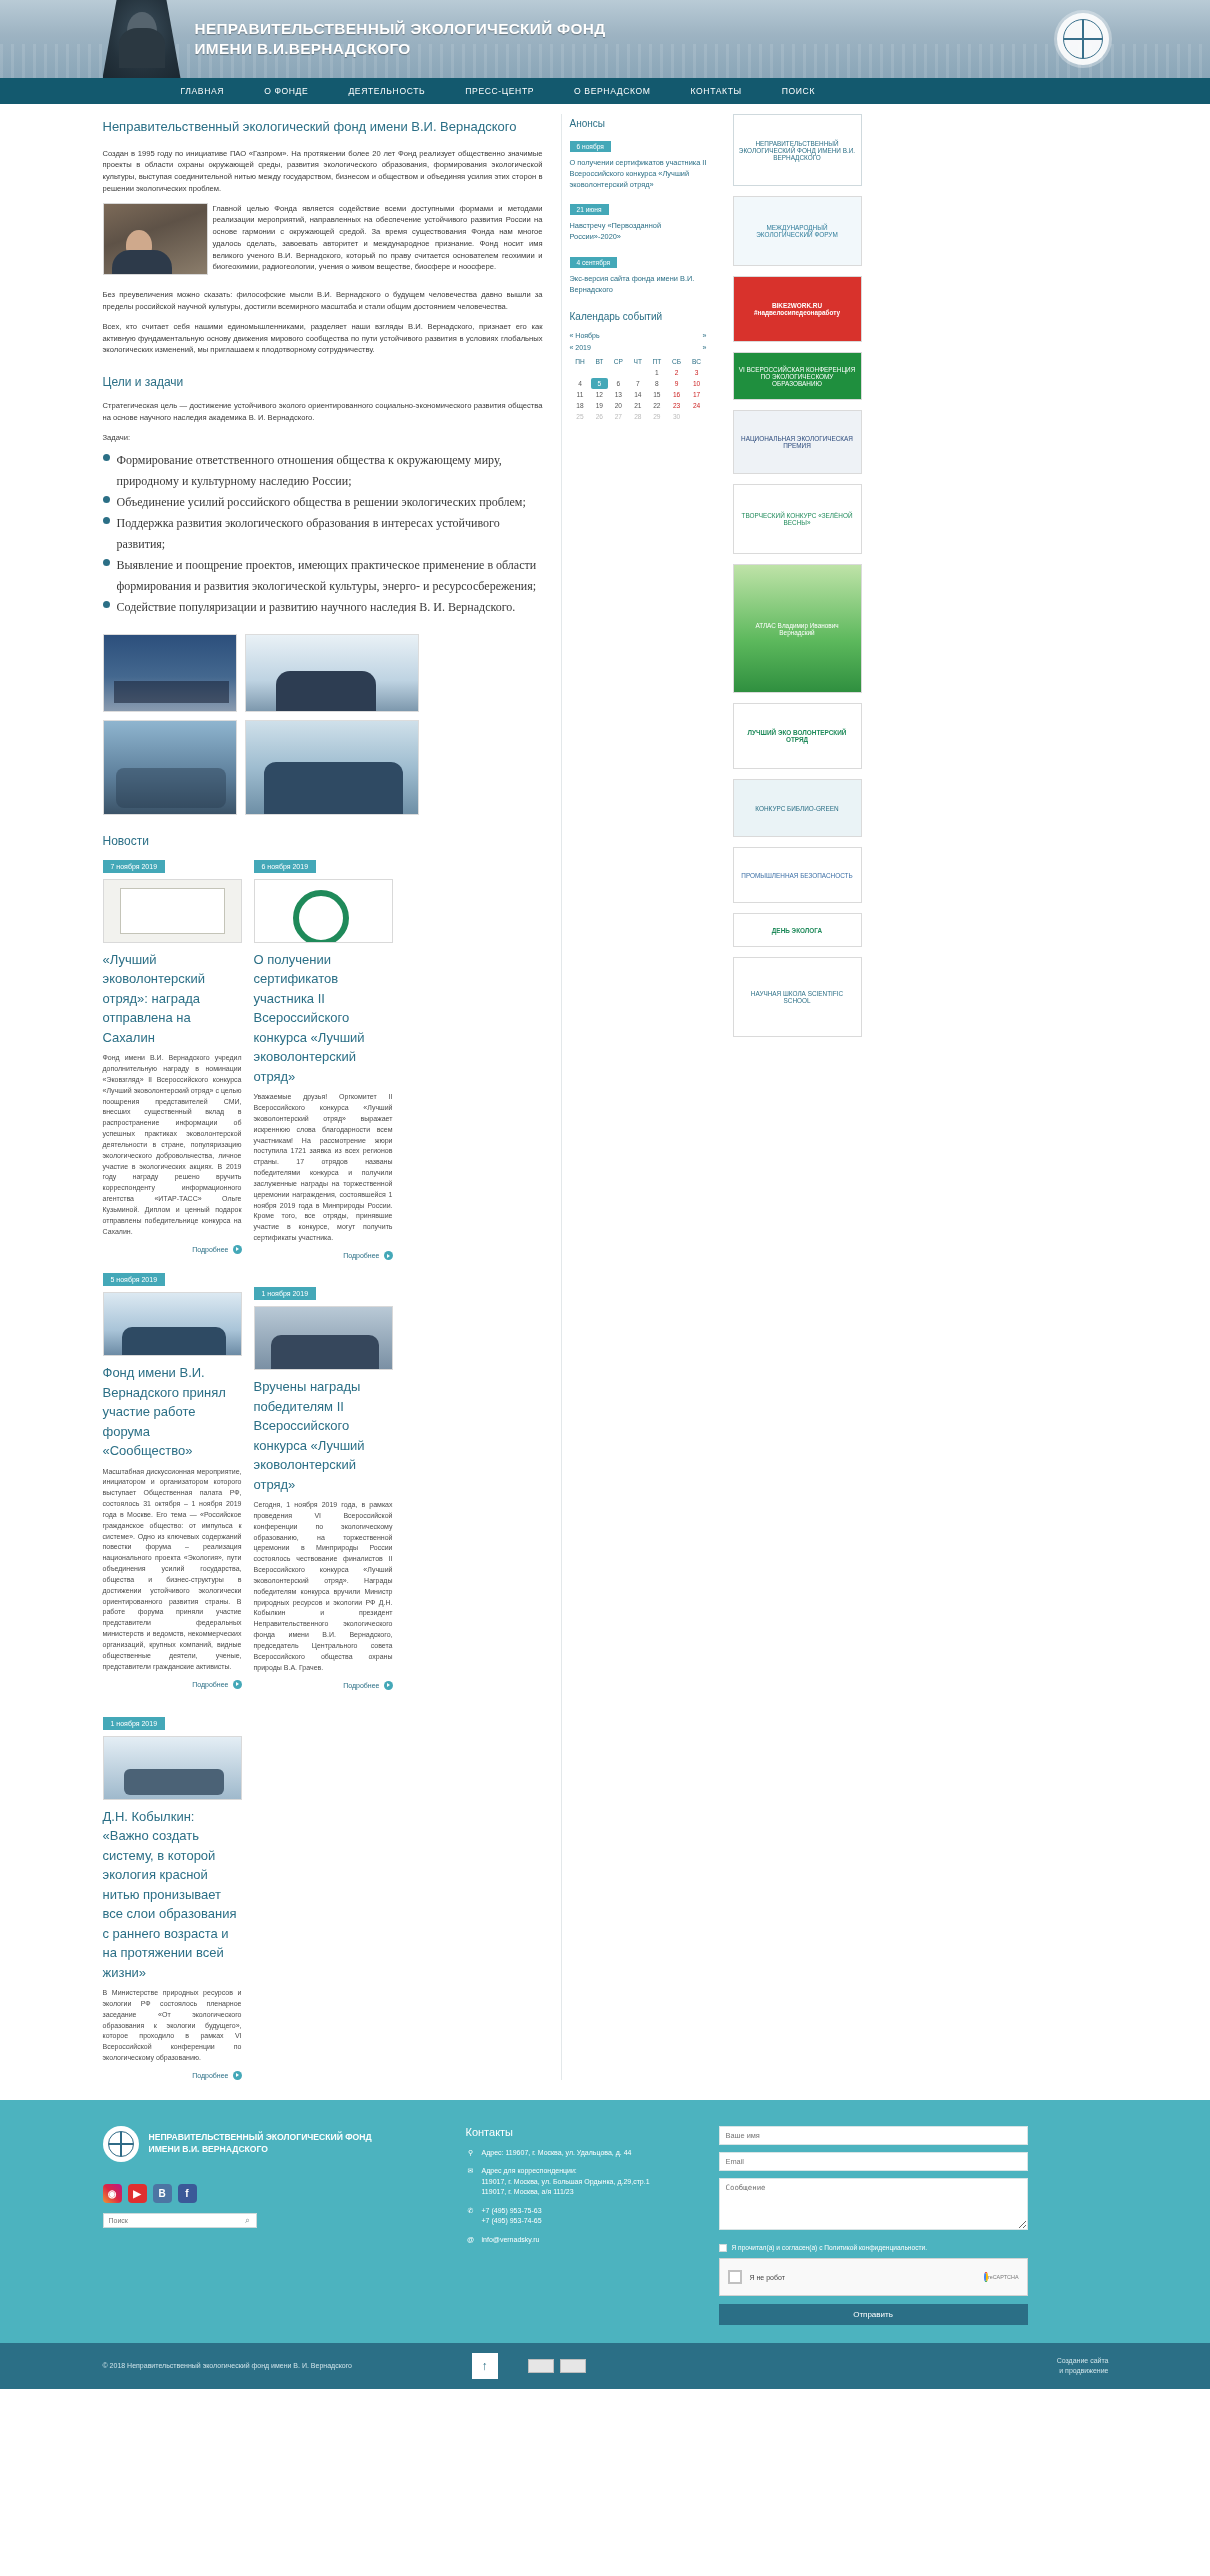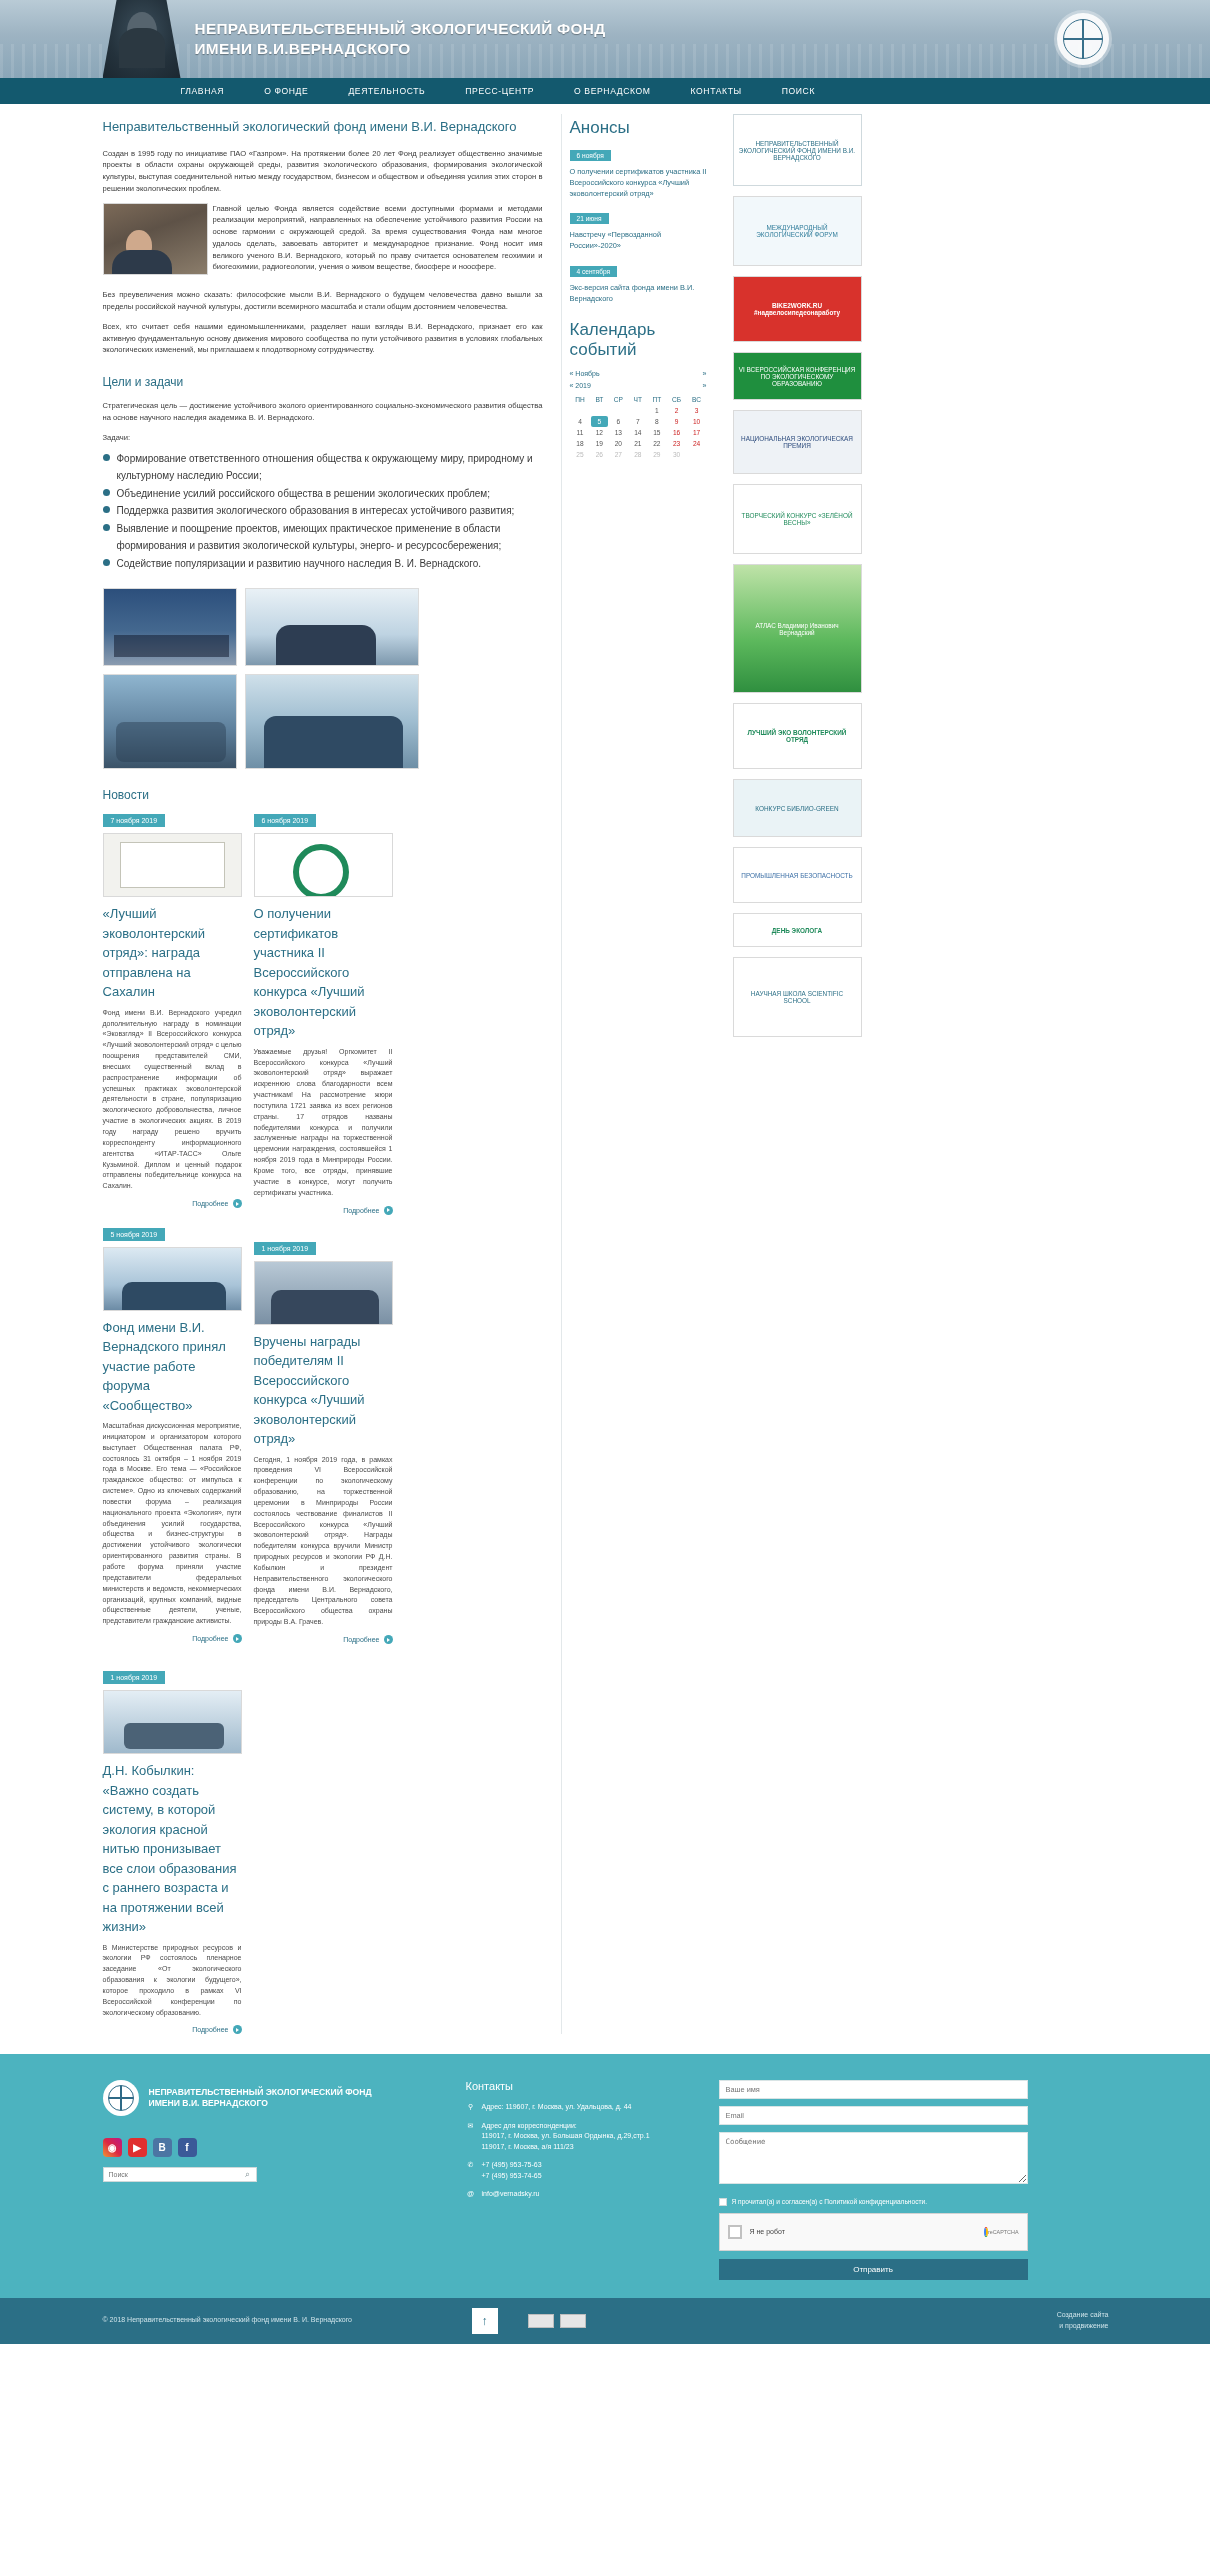--- a/index.html
+++ b/index.html
@@ -139,23 +139,24 @@
     background:#cfa98c;
   }
   .pres-photo::after{
     content:""; position:absolute; left:8px; bottom:0;
     width:60px; height:24px; background:#2d3a4a; border-radius:18px 18px 0 0;
   }
   ul.tasks{ margin:6px 0 0 0; padding:0; list-style:none; }
   ul.tasks li{
     position:relative;
     padding-left:14px;
-    font-size:10px;
+    font-size:12px;
     line-height:1.75;
     color:#3a3a3a;
+    font-family:Liberation Serif, serif;
   }
   ul.tasks li::before{
     content:"";
     position:absolute; left:0; top:4px;
     width:7px; height:7px; border-radius:50%;
     background:#2b6f86;
   }
   
   .gallery{ margin-top:16px; }
   .g-row{ display:flex; gap:8px; margin-bottom:8px; }
@@ -221,21 +222,21 @@
   .more-dot{
     width:9px; height:9px; border-radius:50%;
     background:#44a8b8; display:inline-block;
     position:relative;
   }
   .more-dot::after{
     content:""; position:absolute; left:3px; top:2.5px;
     border-left:3px solid #fff; border-top:2px solid transparent; border-bottom:2px solid transparent;
   }
   
-  .side-h{ color:#2b6f86; font-size:17px; margin:4px 0 10px 0; font-weight:normal; }
+  .side-h{ color:#2b6f86; font-size:10px; margin:4px 0 10px 0; font-weight:normal; }
   .ann-date{
     display:inline-block; background:#44a8b8; color:#fff;
     font-size:6.6px; padding:2px 7px; margin-bottom:5px;
   }
   .ann-title{ color:#2b6f86; font-size:7.4px; line-height:1.5; margin-bottom:12px; }
   
   .cal-head{ display:flex; justify-content:space-between; font-size:7px; color:#2b6f86; margin-bottom:5px; }
   table.cal{ width:100%; border-collapse:collapse; font-size:6.6px; }
   table.cal th{ color:#2b6f86; font-weight:normal; padding:2px 0; }
   table.cal td{ text-align:center; padding:2px 0; color:#555; }

